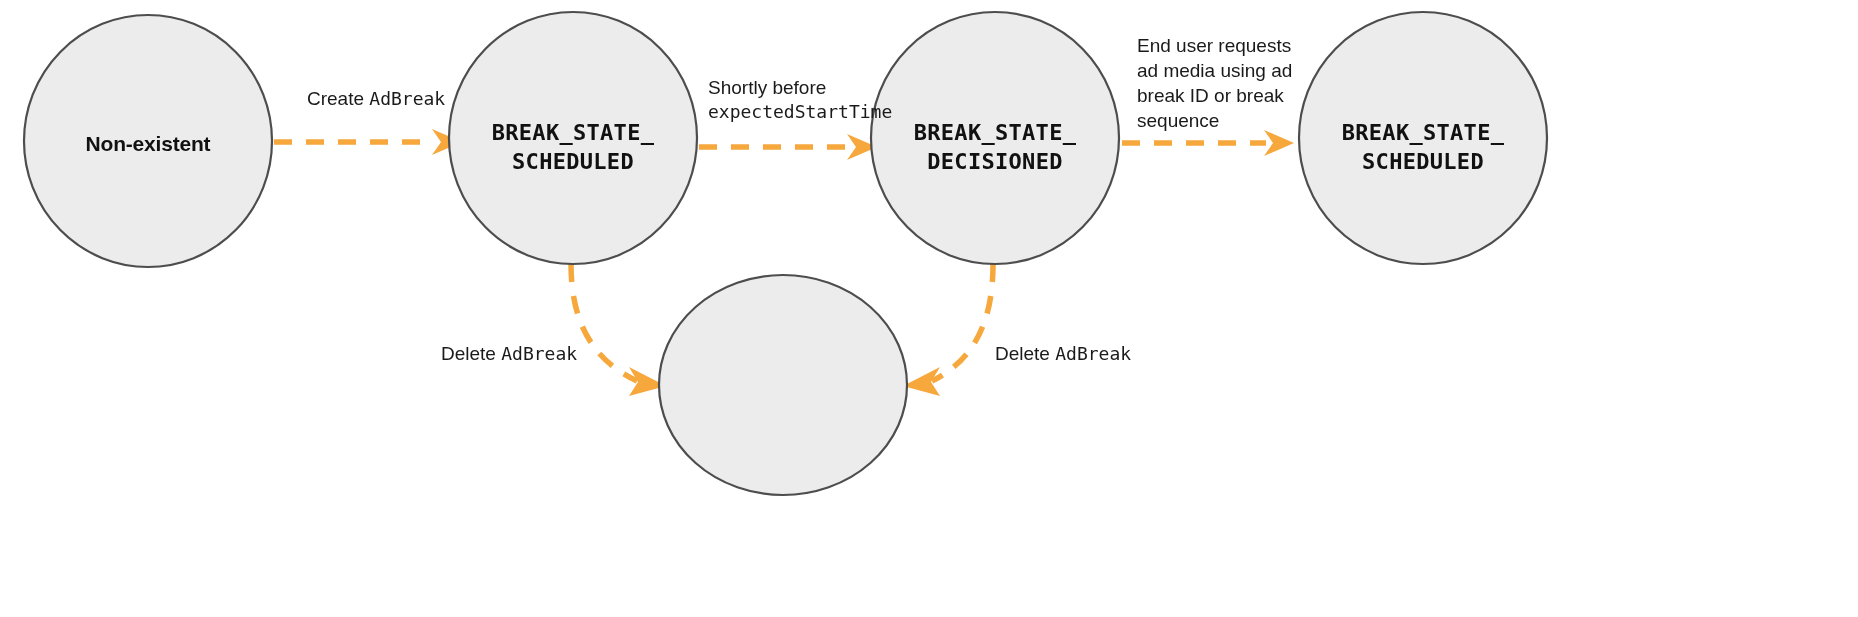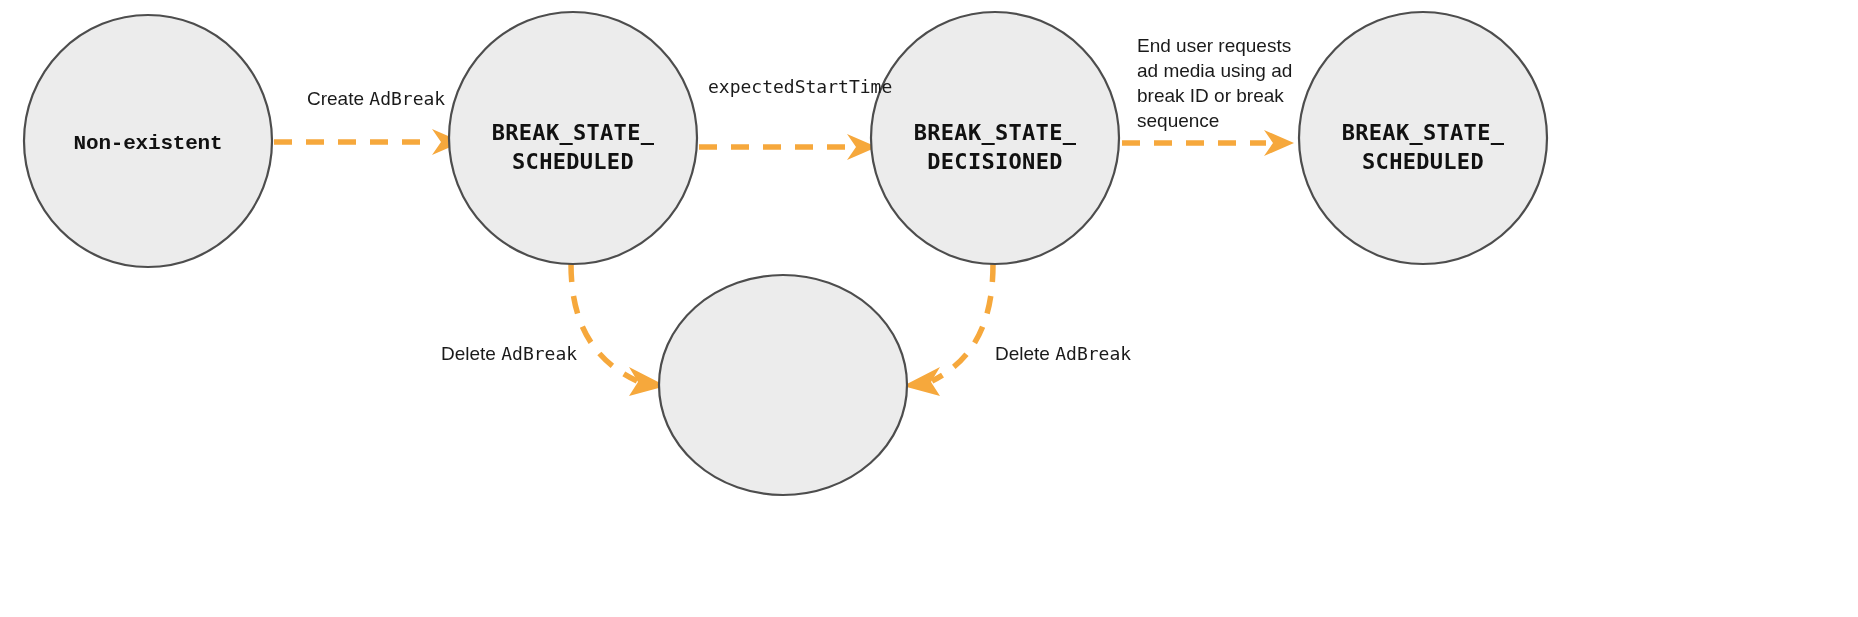--- a/index.html
+++ b/index.html
@@ -47,21 +47,21 @@
   .node-label {
     position: absolute;
     text-align: center;
     color: #111111;
     font-weight: bold;
     line-height: 1.30;
     pointer-events: none;
     white-space: pre;
   }
   .node-label.sans {
-    font-family: Liberation Mono, monospace;
+    font-family: Liberation Sans, sans-serif;
     font-size: 21px;
     letter-spacing: -0.2px;
   }
   .node-label.mono {
     font-family: "DejaVu Sans Mono", "Liberation Mono", monospace;
     font-size: 22px;
     letter-spacing: 0.3px;
   }
   .edge-label {
     position: absolute;
@@ -133,20 +133,21 @@
   <div class="node-label mono" style="left:895px; top:119px; width:200px;"><span>BREAK_STATE_</span><br><span>DECISIONED</span></div>
 
   <div class="node-label mono" style="left:1323px; top:119px; width:200px;"><span>BREAK_STATE_</span><br><span>SCHEDULED</span></div>
 
 
   <div class="edge-label" style="left:307px; top:86px;">
     <span class="line"><span class="sans-part">Create </span><span class="mono-part">AdBreak</span></span>
   </div>
 
   <div class="edge-label" style="left:708px; top:75px;">
+    <span class="line sans-part">Shortly before</span>
     <span class="line mono-part">expectedStartTime</span>
   </div>
 
   <div class="edge-label" style="left:1137px; top:33px;">
     <span class="line sans-part">End user requests</span>
     <span class="line sans-part">ad media using ad</span>
     <span class="line sans-part">break ID or break</span>
     <span class="line sans-part">sequence</span>
   </div>
 

